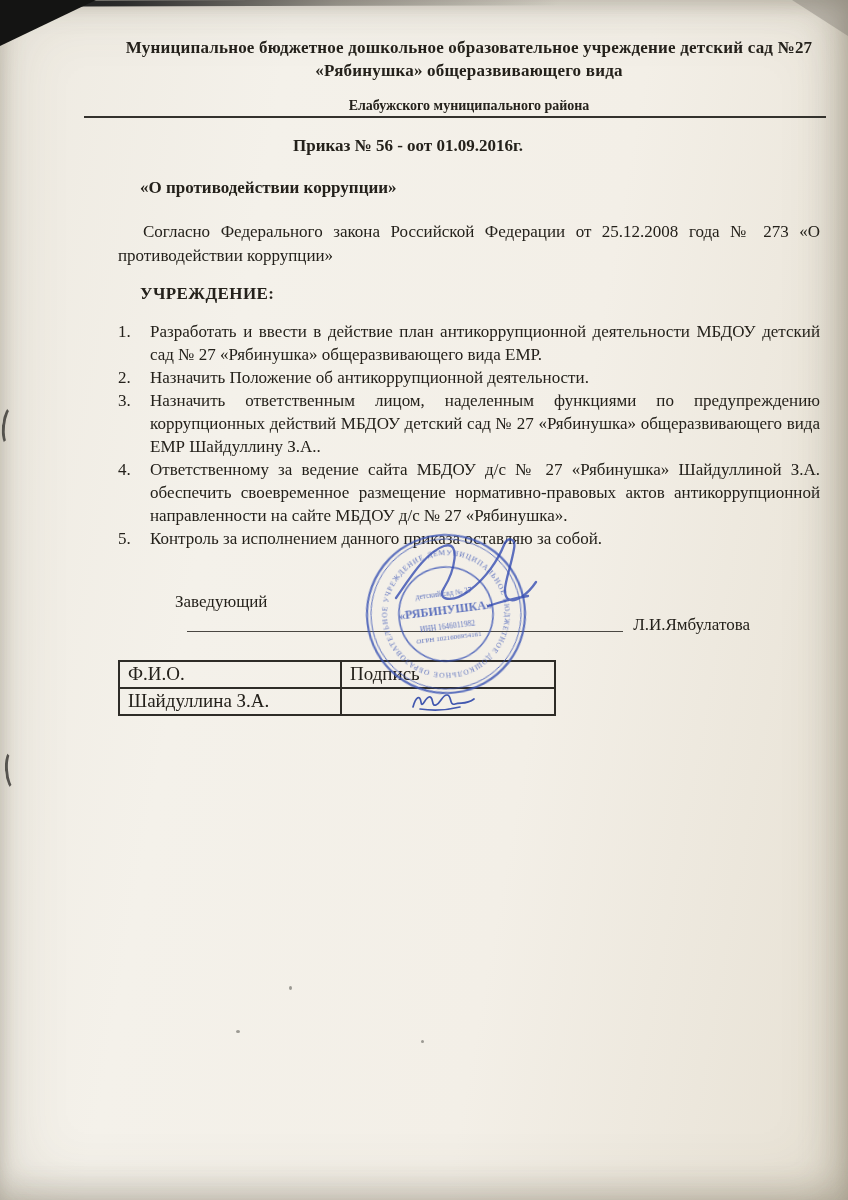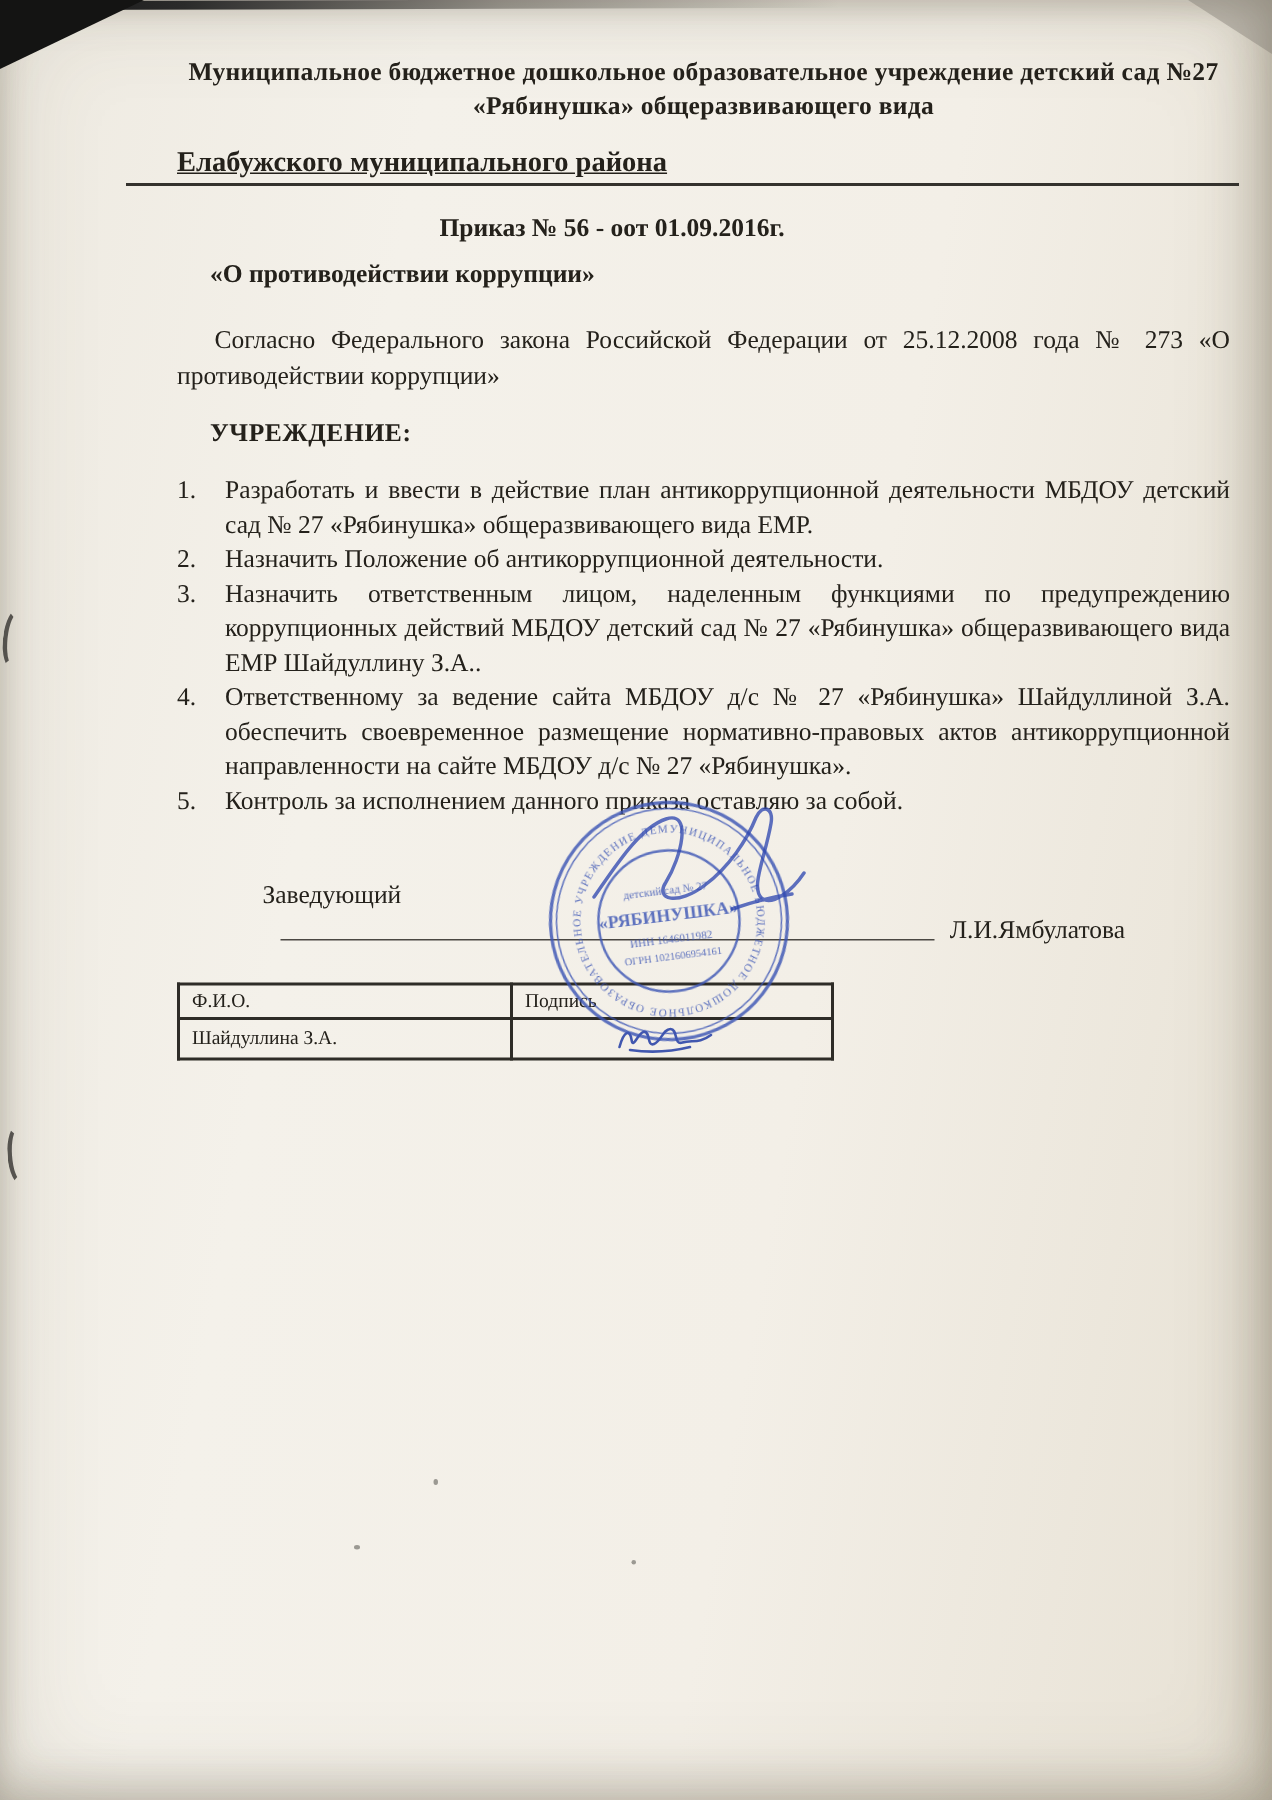--- a/index.html
+++ b/index.html
@@ -27,41 +27,41 @@
   .art-curl { position:absolute; width:16px; height:40px; border:3px solid transparent;
     border-left:3px solid rgba(62,60,56,.85); border-radius:50%; }
   .art-curl.c1 { left:2px; top:406px; transform:rotate(6deg); }
   .art-curl.c2 { left:5px; top:750px; transform:rotate(-4deg); }
   .speck { position:absolute; background:#6b6a64; border-radius:50%; opacity:.65; }
 
   
   .content { position:absolute; left:118px; right:28px; top:36px; font-size:17px; }
 
   .org { text-align:center; font-weight:bold; font-size:17px; line-height:23px; letter-spacing:.2px; }
-  .district { font-weight:bold; font-size:19px; margin-top:16px;text-decoration:underline; }
+  .district { text-align:center; font-weight:bold; font-size:14px; margin-top:16px; }
   .rule { border-bottom:2px solid #34322d; margin:2px -6px 0 -34px; }
 
   .order-row { display:flex; justify-content:center; font-weight:bold; margin-top:18px; padding-right:122px; }
-  .order-title { font-weight:bold; margin-top:11px; margin-left:22px; }
+  .order-title { font-weight:bold; margin-top:22px; margin-left:22px; }
   .intro { margin-top:22px; text-align:justify; text-indent:25px; line-height:24px;font-family:Liberation Serif, serif; }
   .prikaz { font-weight:bold; margin-top:16px; margin-left:22px; letter-spacing:.4px; }
 
   .list { margin-top:16px; }
   .item { display:flex; line-height:23px; }
   .item .num { flex:0 0 32px; }
   .item .txt { flex:1; text-align:justify; }
 
   .sig-block { margin-top:40px; margin-left:57px; line-height:23px; }
   .sig-row { display:flex; align-items:flex-end; width:575px; }
   .sig-line { flex:1; border-bottom:1px solid #4a4742; margin:0 10px 4px 12px; min-width:90px; }
 
   .ack { margin-top:38px; }
 
   table.ack-table { border-collapse:collapse; margin-top:24px; width:438px; }
-  .ack-table td { border:2px solid #2e2c27; padding:1px 16px 2px 8px; font-size:13px; vertical-align:middle; }
+  .ack-table td { border:2px solid #2e2c27; padding:1px 16px 2px 8px; font-size:19px; vertical-align:middle; }
   .ack-table .col-name { width:222px; }
   .ack-table tr.hdr td { height:23px; }
   .ack-table tr.row td { height:26px; }
 
   
   .stamp { position:absolute; left:360px; top:528px; width:172px; height:172px;
     transform:rotate(-7deg); opacity:.82; filter:blur(.4px); pointer-events:none; }
   .big-sign { position:absolute; left:388px; top:532px; width:158px; height:92px;
     opacity:.9; pointer-events:none; }
   .cell-sign { display:block; margin:0 auto; }

